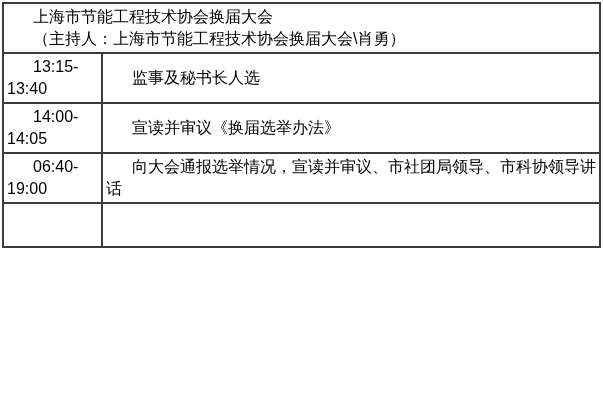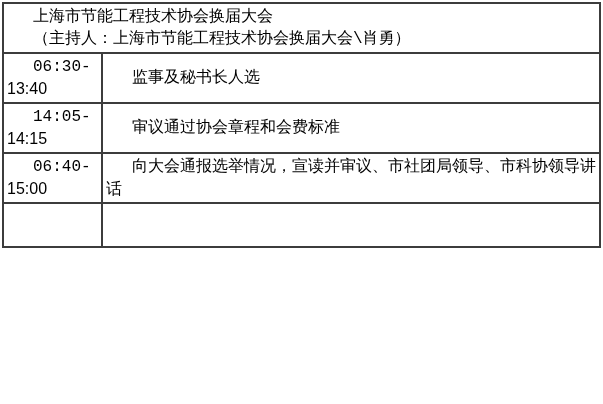--- a/index.html
+++ b/index.html
@@ -52,61 +52,60 @@
   }
   tr.partial-row td {
     height: 44px;
   }
   .line {
     display: block;
     white-space: nowrap;
   }
   .indent {
     text-indent: 26px;
-    font-family: Liberation Mono, monospace;
   }
 </style>
 </head>
 <body>
 
 <div class="page">
   <table class="agenda-table">
     <colgroup>
       <col style="width:99px">
       <col style="width:498px">
     </colgroup>
     <tbody>
       <tr>
         <td colspan="2" class="header-cell">
           <div class="line indent">上海市节能工程技术协会换届大会</div>
           <div class="line indent">（主持人：上海市节能工程技术协会换届大会\肖勇）</div>
         </td>
       </tr>
       <tr class="data-row">
           <td class="time-cell">
-            <div class="line indent">06:30-</div>
+            <div class="line indent">13:15-</div>
             <div class="line">13:40</div>
           </td>
           <td class="content-cell">
             <div class="line indent">监事及秘书长人选</div>
           </td>
         </tr>
         <tr class="data-row">
           <td class="time-cell">
-            <div class="line indent">14:05-</div>
-            <div class="line">14:15</div>
+            <div class="line indent">14:00-</div>
+            <div class="line">14:05</div>
           </td>
           <td class="content-cell">
-            <div class="line indent">审议通过协会章程和会费标准</div>
+            <div class="line indent">宣读并审议《换届选举办法》</div>
           </td>
         </tr>
         <tr class="data-row">
           <td class="time-cell">
             <div class="line indent">06:40-</div>
-            <div class="line">15:00</div>
+            <div class="line">19:00</div>
           </td>
           <td class="content-cell">
             <div class="line indent">向大会通报选举情况，宣读并审议、市社团局领导、市科协领导讲</div>
             <div class="line">话</div>
           </td>
         </tr>
         <tr class="partial-row">
         <td class="time-cell"></td>
         <td class="content-cell"></td>
       </tr>

